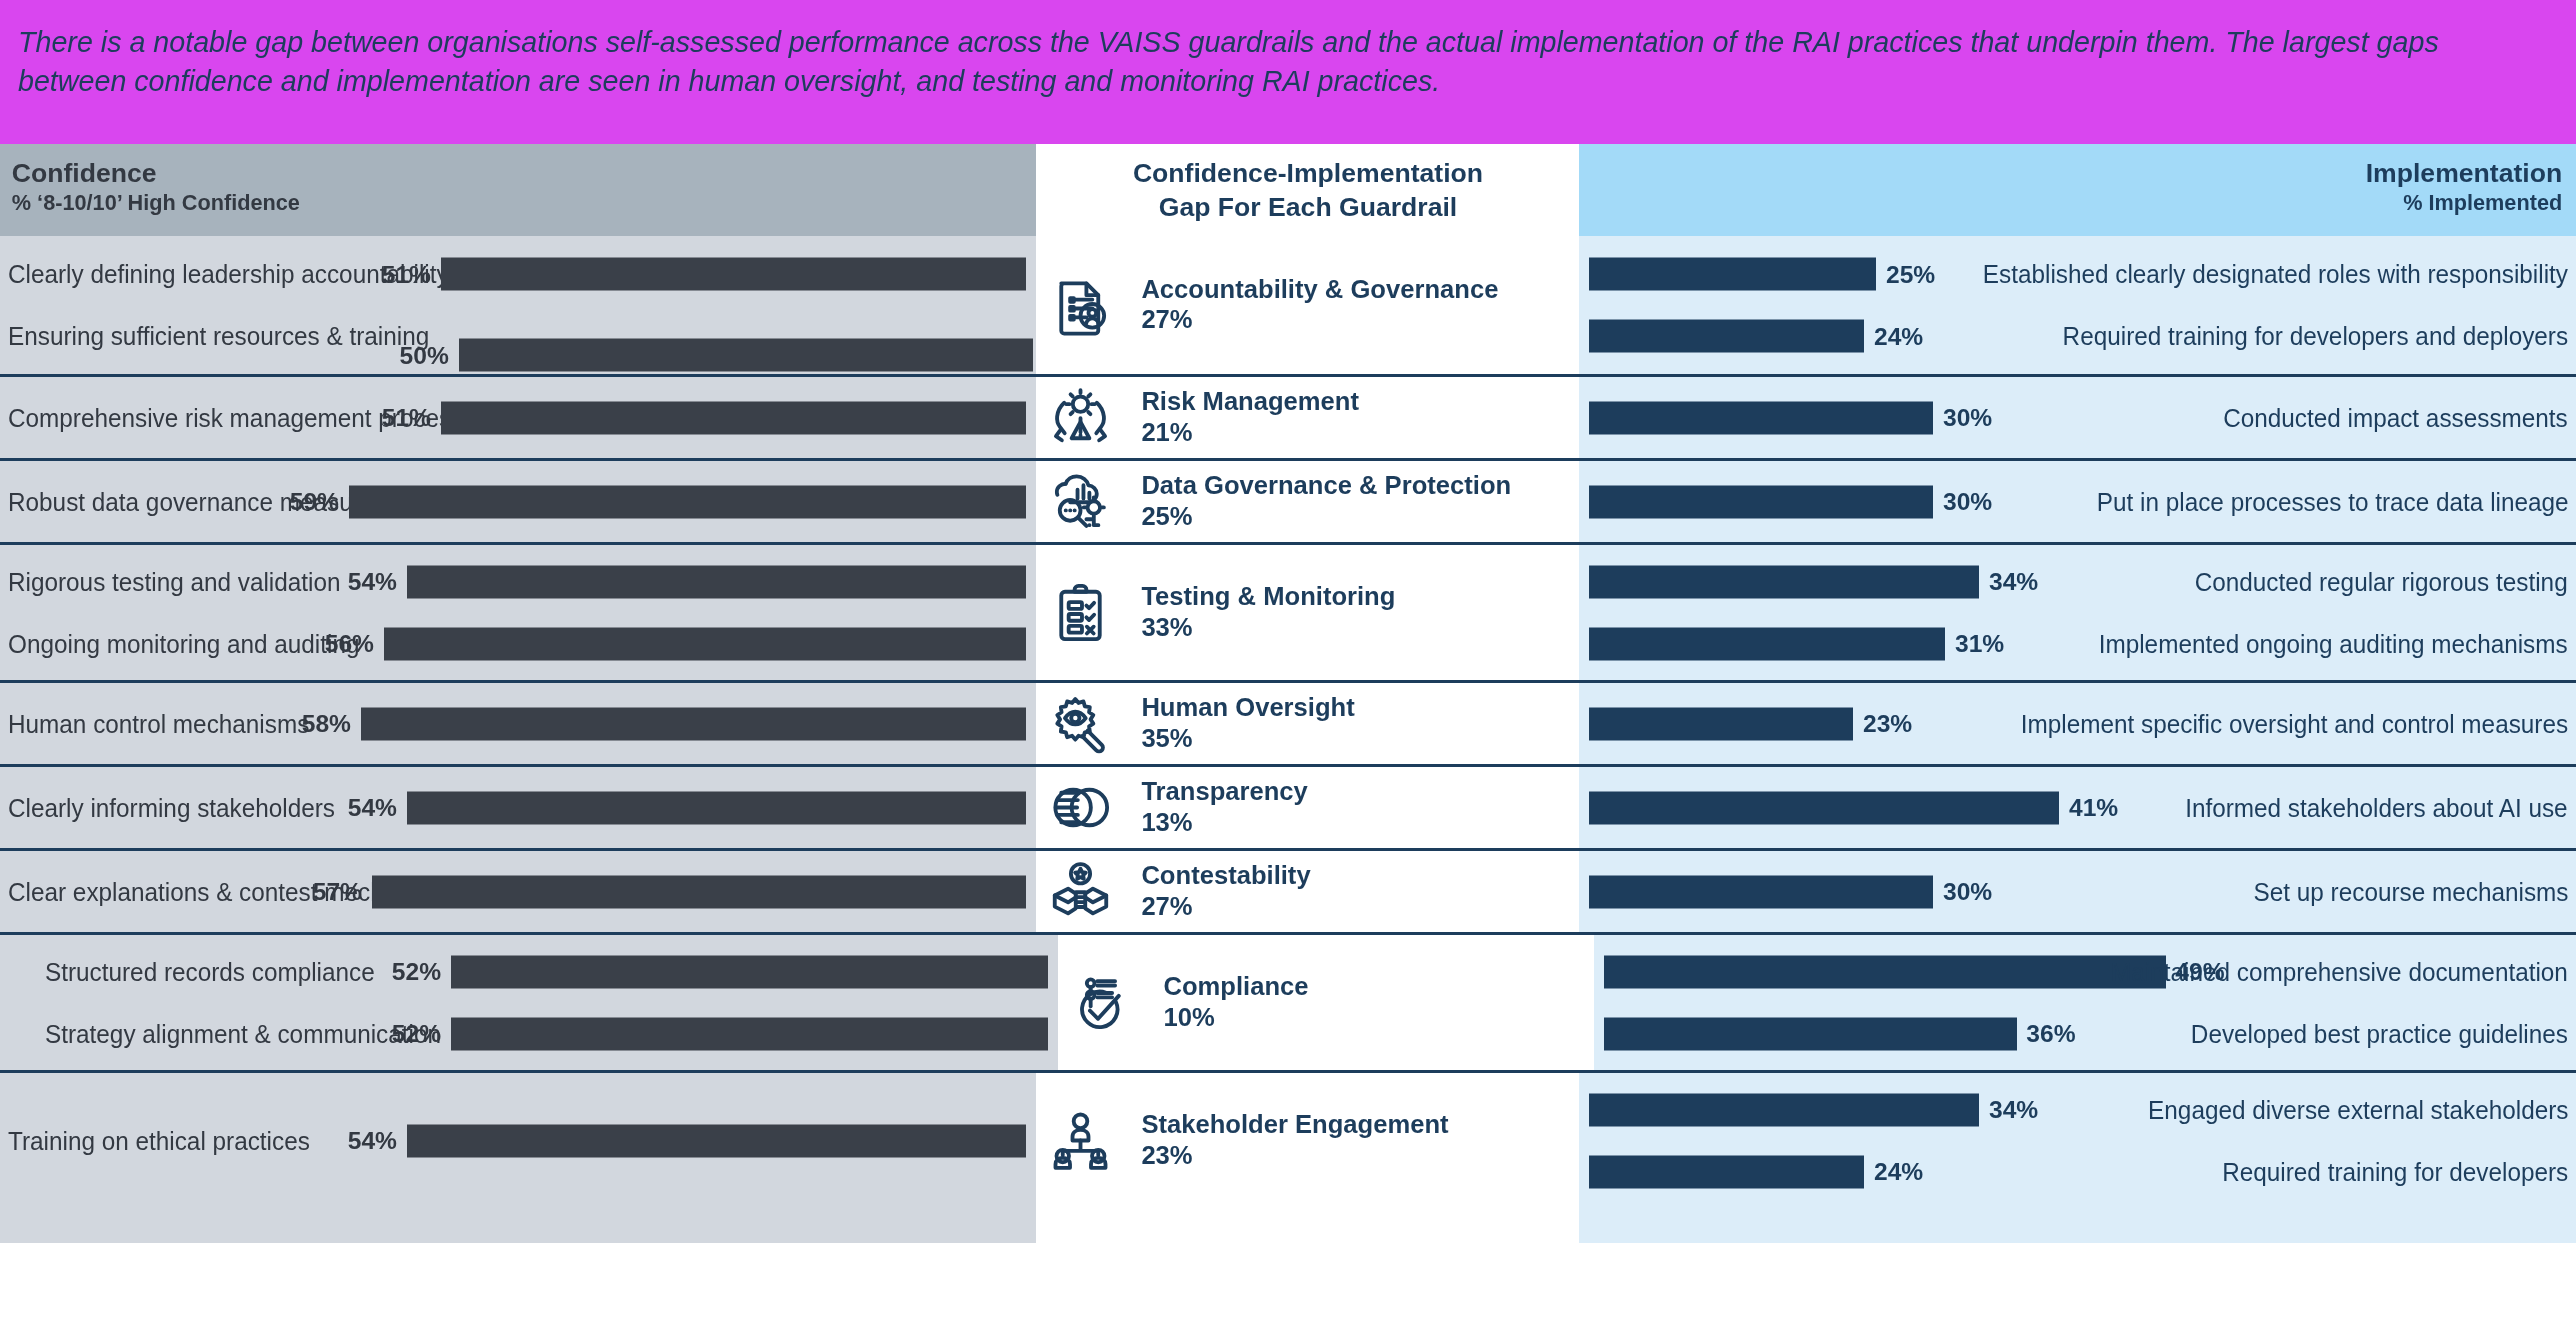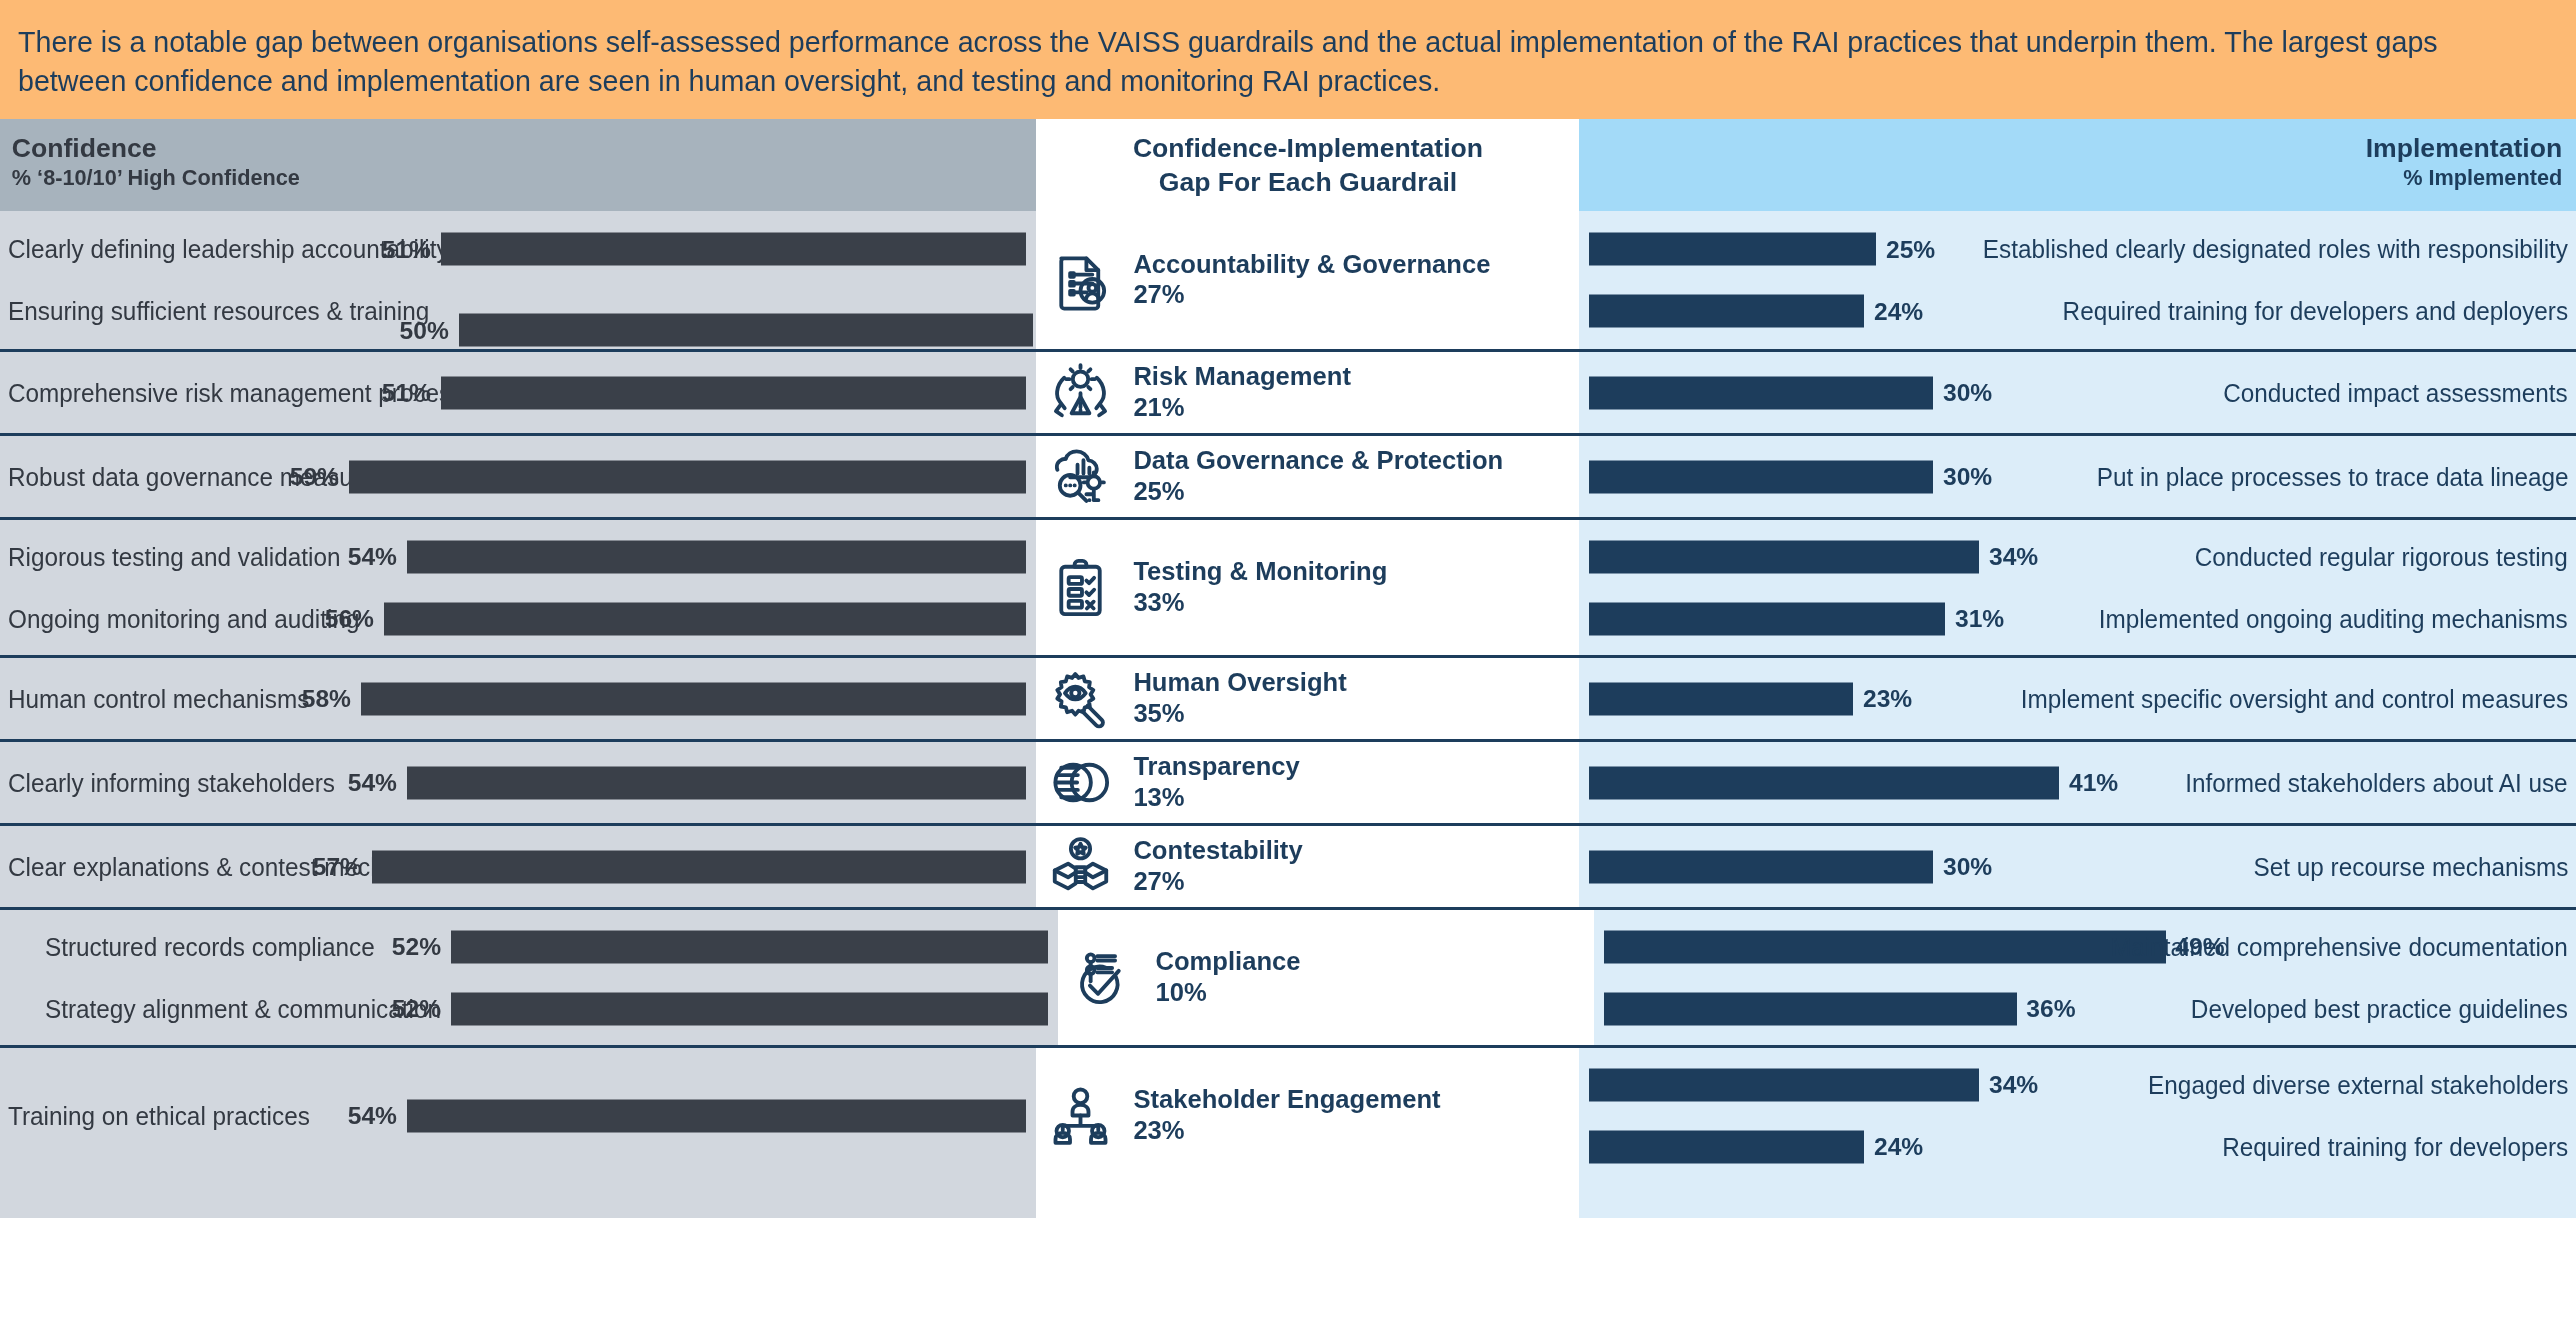--- a/index.html
+++ b/index.html
@@ -20,23 +20,24 @@
   .title-text {
     color: #ffffff;
     font-size: 39px;
     font-weight: bold;
     letter-spacing: 0.2px;
     transform: scaleX(0.92);
   }
 
   
   .desc-bar {
-    height: 119px;
-    background: #fdba74;
+    height: 144px;
+    background: #d946ef;
     padding: 21.7px 17.7px 0 17.7px;
+    font-style: italic;
   }
   .desc-text {
     color: #1d3d5c;
     font-size: 30px;
     line-height: 1.30;
     transform: scaleX(0.955);
     transform-origin: left top;
   }
 
   
@@ -68,21 +69,21 @@
     display:flex;
   }
   .group:first-child { border-top: none; }
 
   .g-left {
     width:1036px; background:#d2d7de; position:relative;
     display:flex; flex-direction:column; justify-content:center;
   }
   .g-mid {
     width:544px; background:#ffffff; position:relative;
-    display:flex; align-items:center; gap:17px; padding-left:9.8px;
+    display:flex; align-items:center; gap:25px; padding-left:9.8px;
   }
   .g-right {
     width:997px; background:#dcedf9; position:relative;
     display:flex; flex-direction:column; justify-content:center;
   }
 
   
   .prow-l {
     position:relative; height:62px;
     display:flex; align-items:center;

